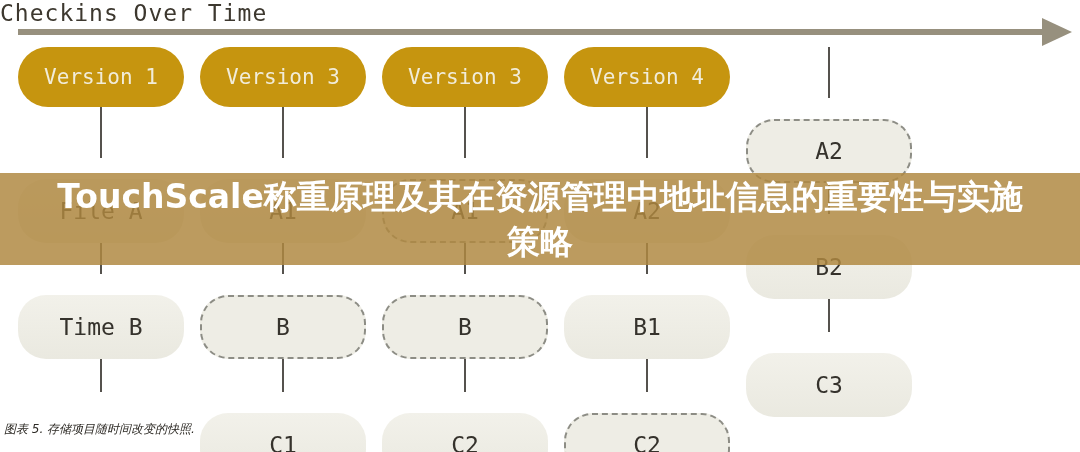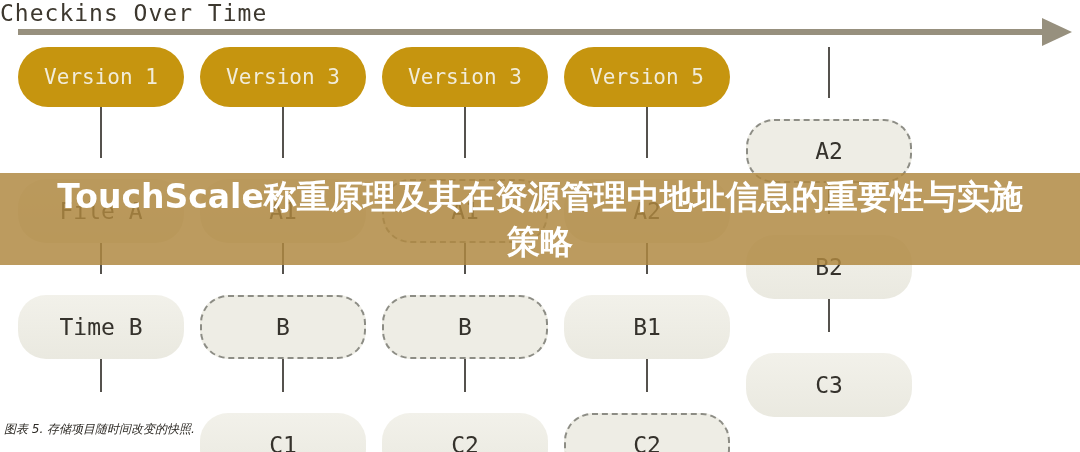--- a/index.html
+++ b/index.html
@@ -112,21 +112,21 @@
       <div class="column">
         <div class="pill">Version 3</div>
         <div class="connector conn0"></div>
         <div class="filebox dashed">A1</div>
         <div class="connector conn1"></div>
         <div class="filebox dashed">B</div>
         <div class="connector conn2"></div>
         <div class="filebox">C2</div>
       </div>
       <div class="column">
-        <div class="pill">Version 5</div>
+        <div class="pill">Version 4</div>
         <div class="connector conn0"></div>
         <div class="filebox">A2</div>
         <div class="connector conn1"></div>
         <div class="filebox">B1</div>
         <div class="connector conn2"></div>
         <div class="filebox dashed">C2</div>
       </div>
       <div class="column">
         <div class="connector conn0"></div>
         <div class="filebox dashed">A2</div>

